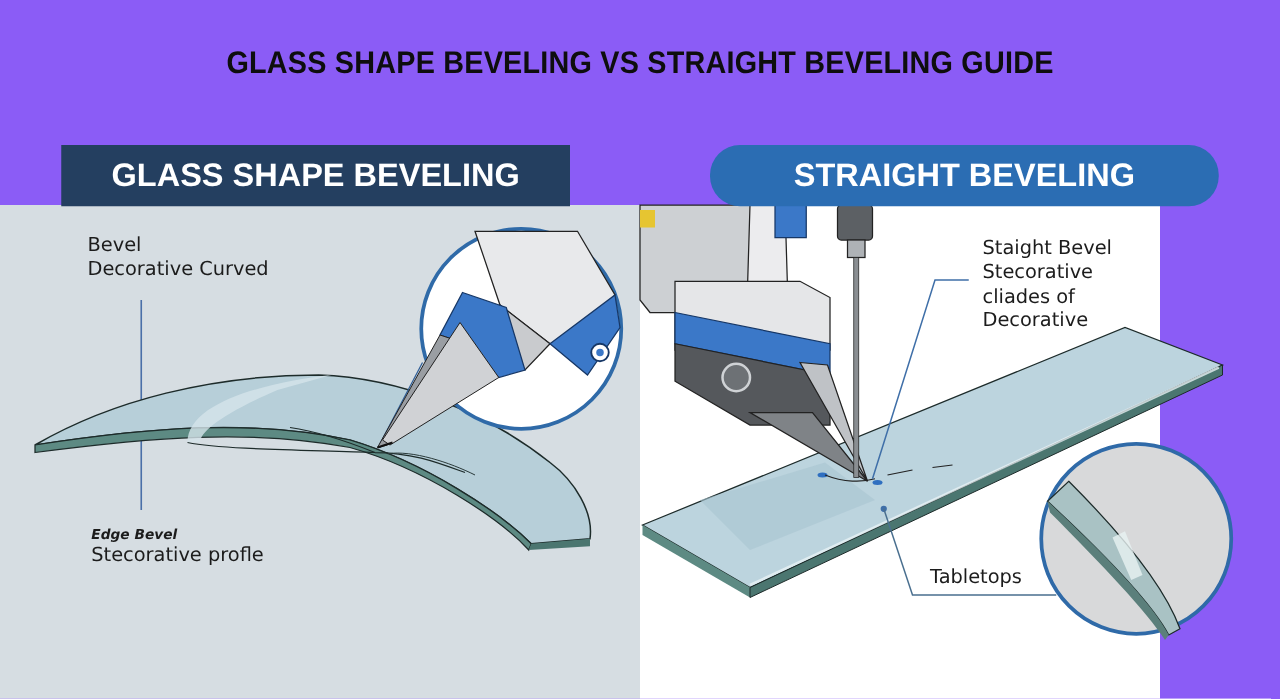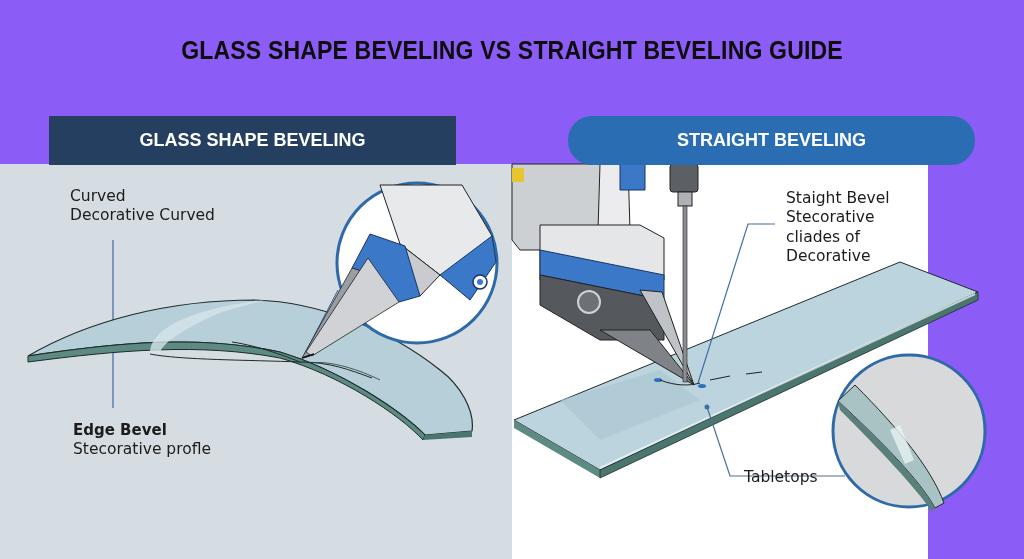--- a/index.html
+++ b/index.html
@@ -1,21 +1,21 @@
 <!DOCTYPE html>
 <html><head>
   <meta charset="utf-8">
   <style>
     * { margin:0; padding:0; box-sizing:border-box; }
     html, body { width:1024px; height:559px; overflow:hidden; background:#ffffff; font-family:"DejaVu Sans", sans-serif; }
     .root { position:relative; width:1024px; height:559px; background:#8b5cf6; }
     .main-title { position:absolute; left:0; top:36px; width:1024px; text-align:center; font-family:"Liberation Sans", sans-serif; font-weight:bold; font-size:25px; letter-spacing:0.2px; color:#0e0e0e; transform:scaleX(0.92); }
     .panel-left { position:absolute; left:0; top:164px; width:512px; height:395px; background:#d6dde2; }
     .panel-right { position:absolute; left:512px; top:164px; width:416px; height:395px; background:#ffffff; }
-    .banner { position:absolute; height:49px; display:flex; align-items:center; justify-content:center; color:#ffffff; font-family:"Liberation Sans", sans-serif; font-weight:bold; font-size:18px; }
+    .banner { position:absolute; height:49px; display:flex; align-items:center; justify-content:center; color:#ffffff; font-family:"Liberation Sans", sans-serif; font-weight:bold; font-size:26px; }
     .banner-left { left:49px; top:116px; width:407px; background:#243f60; }
     .banner-right { left:568px; top:116px; width:407px; background:#2b6db3;border-radius:24px; }
     .label { position:absolute; font-family:"DejaVu Sans", sans-serif; color:#1c1c1c; line-height:1.25; }
     .label .l1 { display:block; }
     svg { position:absolute; overflow:visible; }
   </style>
 </head>
 <body>
 
 <div class="root">
@@ -45,25 +45,25 @@
       <path d="M370,234 L405,246 L420,296 L399,302 L364,272 L352,268 Z" fill="#3b78c8" stroke="#163766" stroke-width="1"></path>
       <path d="M440,275 L492,236 L496,262 L470,300 Z" fill="#3b78c8" stroke="#163766" stroke-width="1"></path>
       <circle cx="480" cy="282" r="7" fill="#ffffff" stroke="#163766" stroke-width="1.5"></circle>
       <circle cx="480" cy="282" r="3" fill="#3b78c8"></circle>
       <path d="M364,272 L352,268 L302,358 L310,356 Z" fill="#9a9ea3" stroke="#222" stroke-width="0.8"></path>
       <path d="M368,258 L399,302 L312,356 L306,352 Z" fill="#d0d2d5" stroke="#222" stroke-width="0.8"></path>
       <line x1="302" y1="358" x2="314" y2="354" stroke="#111" stroke-width="1.5"></line>
     </svg>
 
     <div class="label" style="left:70px; top:23px; font-size:15.5px;">
-      <span class="l1">Curved</span>
+      <span class="l1">Bevel</span>
       <span class="l1">Decorative Curved</span>
     </div>
     <div class="label" style="left:73px; top:257px; font-size:15.5px;">
-      <span class="l1" style="font-weight:600; font-size:15px;">Edge Bevel</span>
+      <span class="l1" style="font-weight:600; font-size:11px;font-style:italic;">Edge Bevel</span>
       <span class="l1">Stecorative profle</span>
     </div>
   </div>
 
   <div class="panel-right">
     <svg width="512" height="395" viewBox="512 164 512 395">
 
       <path d="M514,420 L900,262 L978,292 L600,470 Z" fill="#bcd4de" stroke="#1d2b2a" stroke-width="1"></path>
       <path d="M514,420 L514,428 L600,478 L600,470 Z" fill="#5d8a83"></path>
       <path d="M600,470 L978,292 L978,300 L600,478 Z" fill="#4b7670" stroke="#1d2b2a" stroke-width="0.8"></path>
@@ -97,21 +97,21 @@
       <path d="M838,401 C880,440 920,480 935,508 L944,503 C932,470 900,430 855,385 Z" fill="#a9c2c4" stroke="#1d2b2a" stroke-width="1"></path>
       <path d="M838,401 L840,410 C880,450 918,490 932,512 L935,508 C920,480 880,440 838,401 Z" fill="#5b7f7b"></path>
       <path d="M890,430 L900,425 L914,460 L905,464 Z" fill="#e8f2f3" opacity="0.8"></path>
     </svg>
 
     <div class="label" style="left:274px; top:25px; font-size:15.5px;">
       <span class="l1">Staight Bevel</span>
       <span class="l1">Stecorative cliades of</span>
       <span class="l1">Decorative</span>
     </div>
-    <div class="label" style="left:232px; top:304px; font-size:15.5px;">
+    <div class="label" style="left:232px; top:288px; font-size:15.5px;">
       <span class="l1">Tabletops</span>
     </div>
   </div>
 
   <div class="banner banner-left">GLASS SHAPE BEVELING</div>
   <div class="banner banner-right">STRAIGHT BEVELING</div>
 
 </div>
 
 </body></html>

